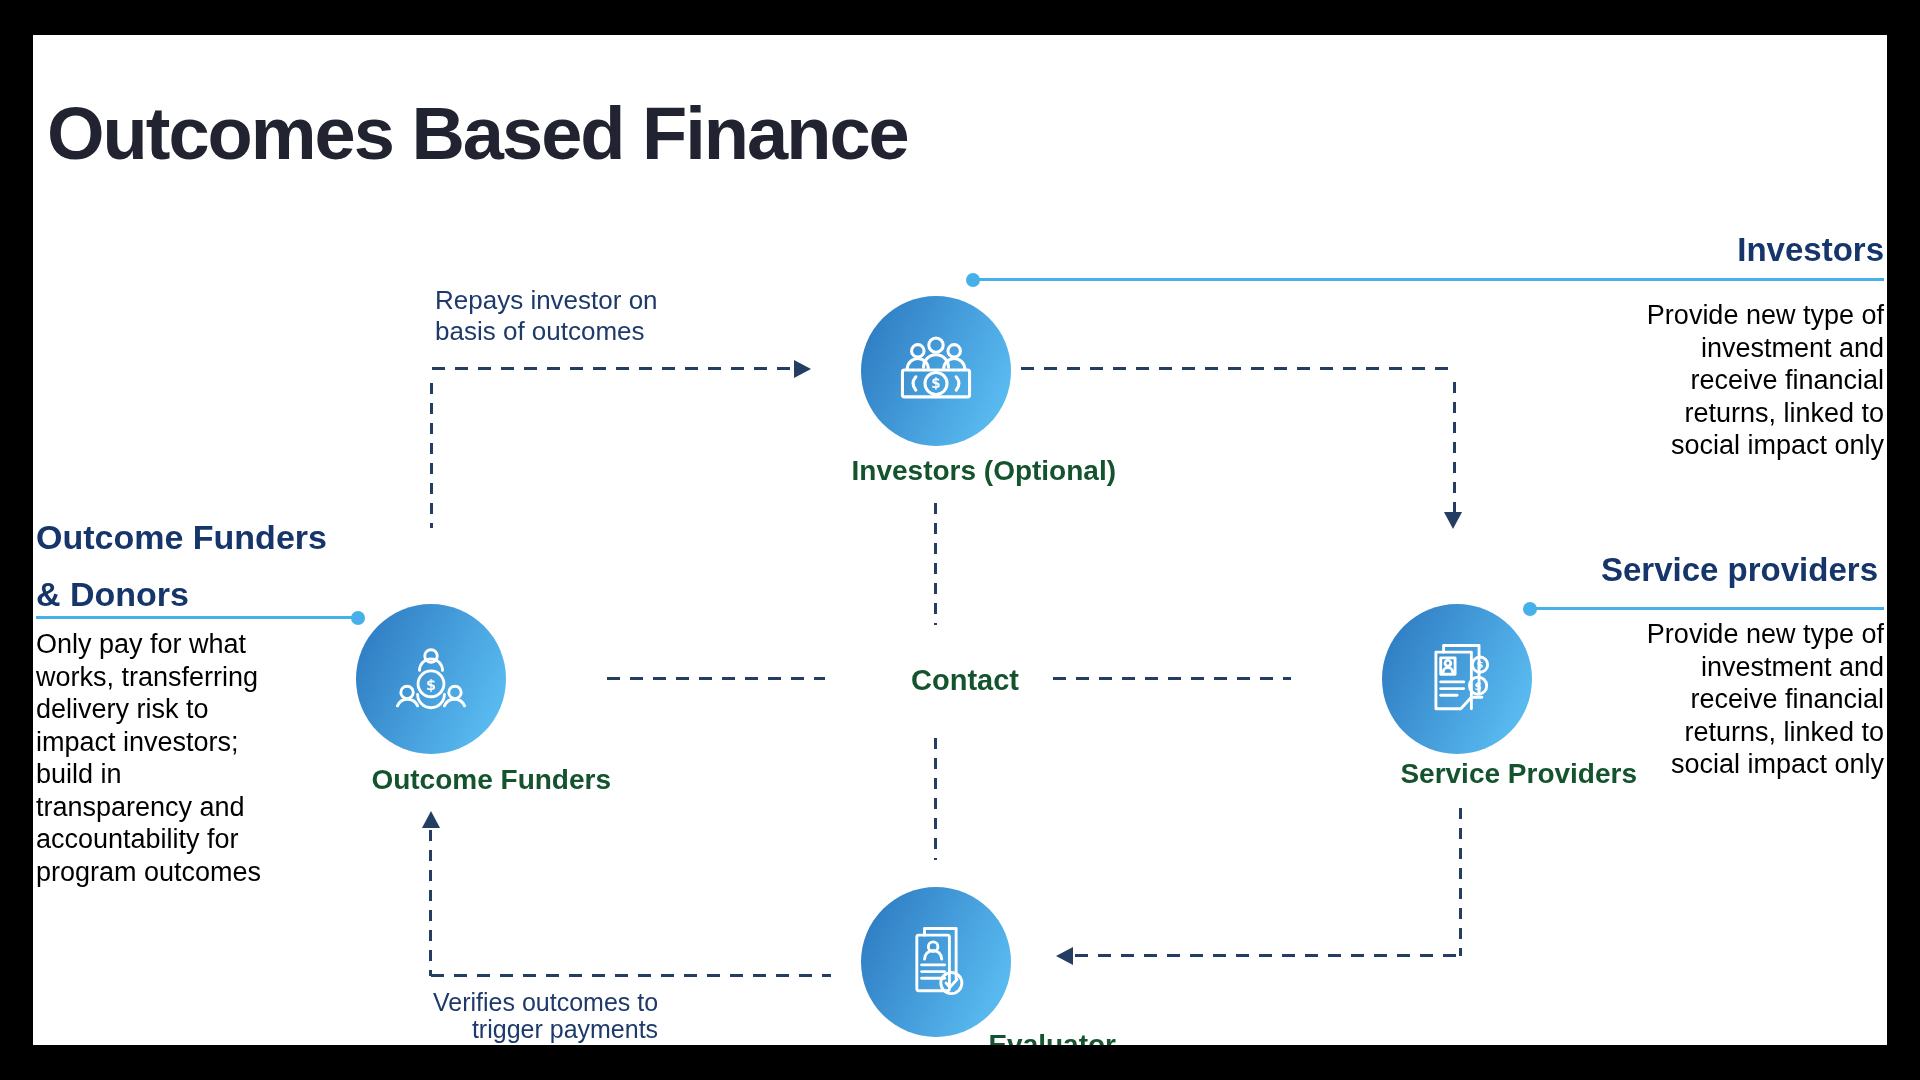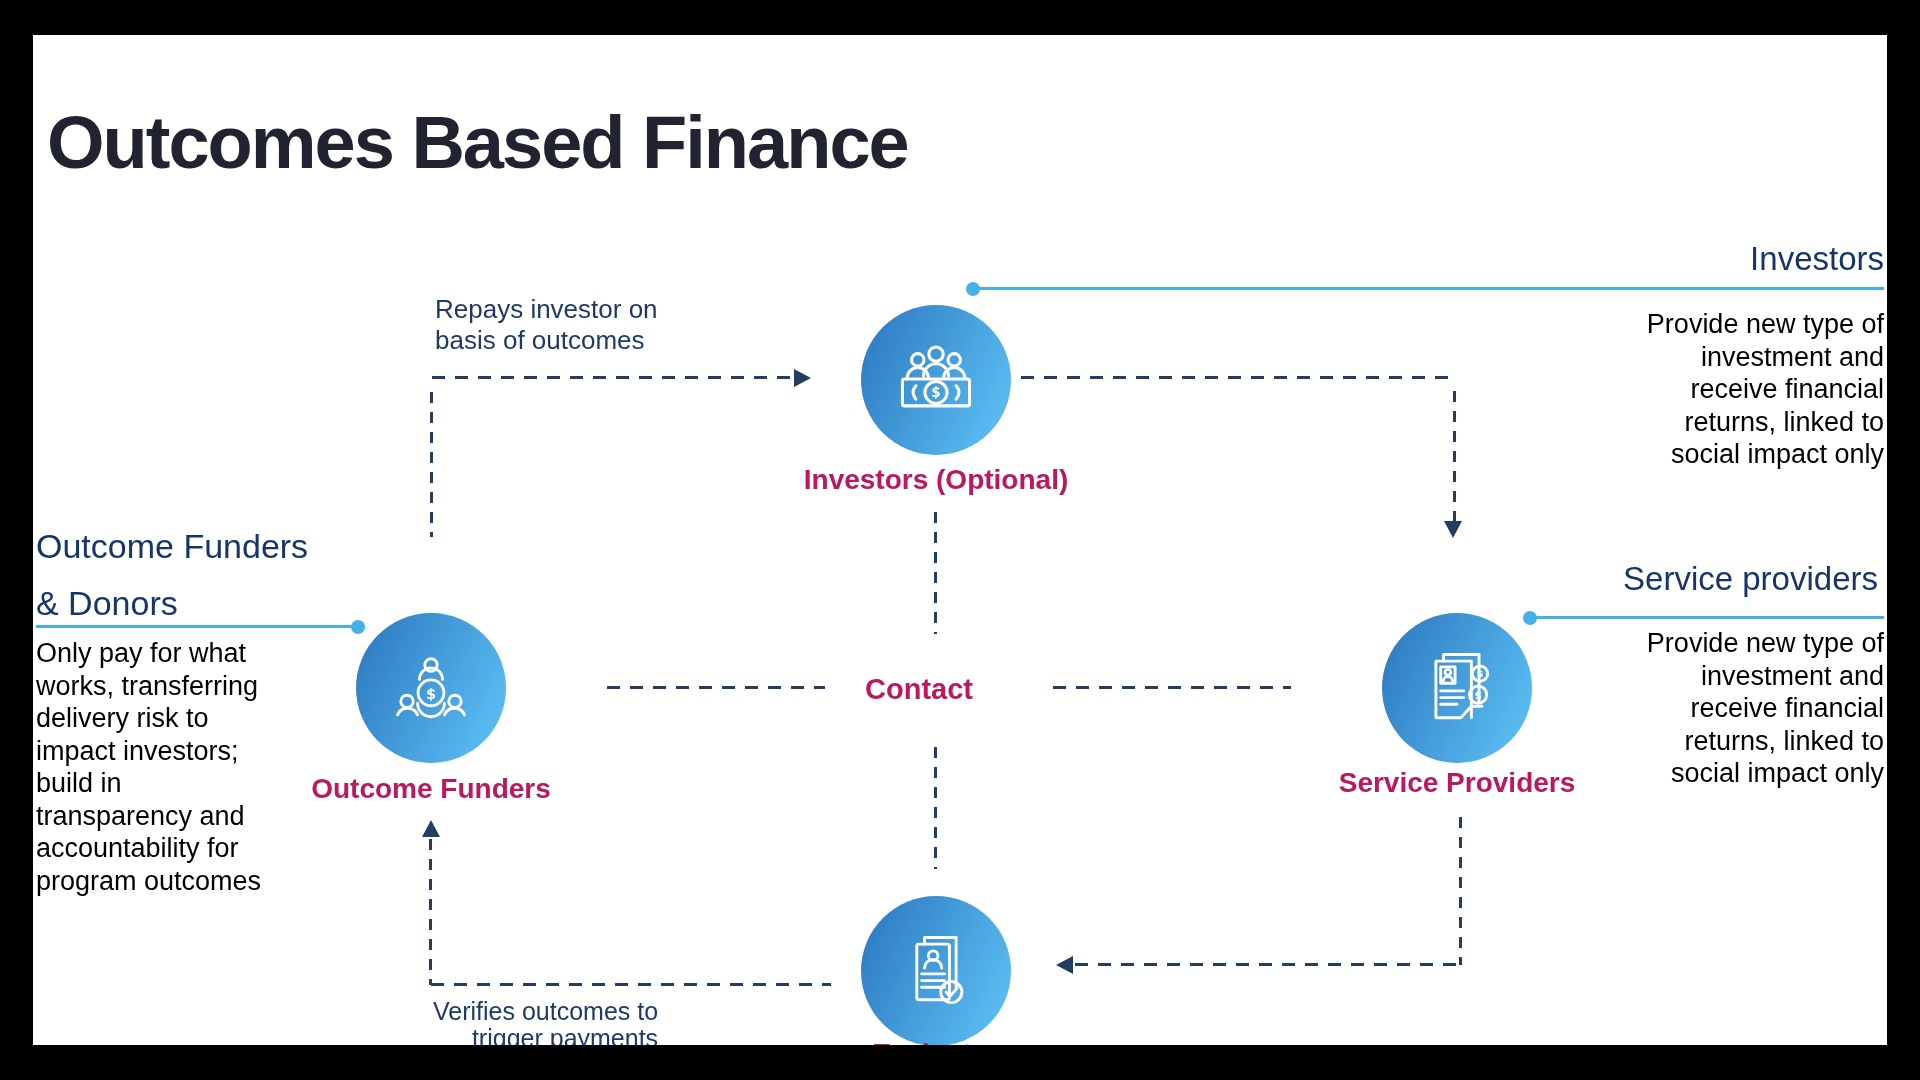--- a/index.html
+++ b/index.html
@@ -1,25 +1,25 @@
 <!DOCTYPE html>
 <html><head>
 <meta charset="utf-8">
 <style>
   html,body{margin:0;padding:0;background:#000;}
   .stage{position:relative;width:1920px;height:1080px;background:#000;overflow:hidden;
          font-family:"Liberation Sans","DejaVu Sans",sans-serif;}
   .panel{position:absolute;left:33px;top:35px;width:1854px;height:1010px;background:#ffffff;overflow:hidden;}
-  .abs{position:absolute;margin-top:9px;}
+  .abs{position:absolute;}
   .pre{white-space:pre-line;}
   .title{font-size:74px;font-weight:700;color:#212430;letter-spacing:-2px;}
   .body-txt{font-size:27px;line-height:32.5px;color:#000000;}
   .edge-lbl{font-size:26px;line-height:31px;color:#1e3a6a;}
-  .callout-h{font-size:33px;font-weight:400;color:#16356b;}
-  .node-lbl{font-size:28px;font-weight:700;color:#be185d;text-align:center;}
+  .callout-h{font-size:33px;font-weight:700;color:#16356b;}
+  .node-lbl{font-size:28px;font-weight:700;color:#14532d;text-align:right;}
   .right{text-align:right;}
   
   .dash-h{height:3px;background:repeating-linear-gradient(90deg,#243e63 0 13px,transparent 13px 23px);}
   .dash-v{width:3px;background:repeating-linear-gradient(180deg,#243e63 0 11px,transparent 11px 20px);}
   
   .arr{width:0;height:0;}
   .arr-r{border-left:17px solid #243e63;border-top:9px solid transparent;border-bottom:9px solid transparent;}
   .arr-l{border-right:17px solid #243e63;border-top:9px solid transparent;border-bottom:9px solid transparent;}
   .arr-d{border-top:17px solid #243e63;border-left:9px solid transparent;border-right:9px solid transparent;}
   .arr-u{border-bottom:17px solid #243e63;border-left:9px solid transparent;border-right:9px solid transparent;}

